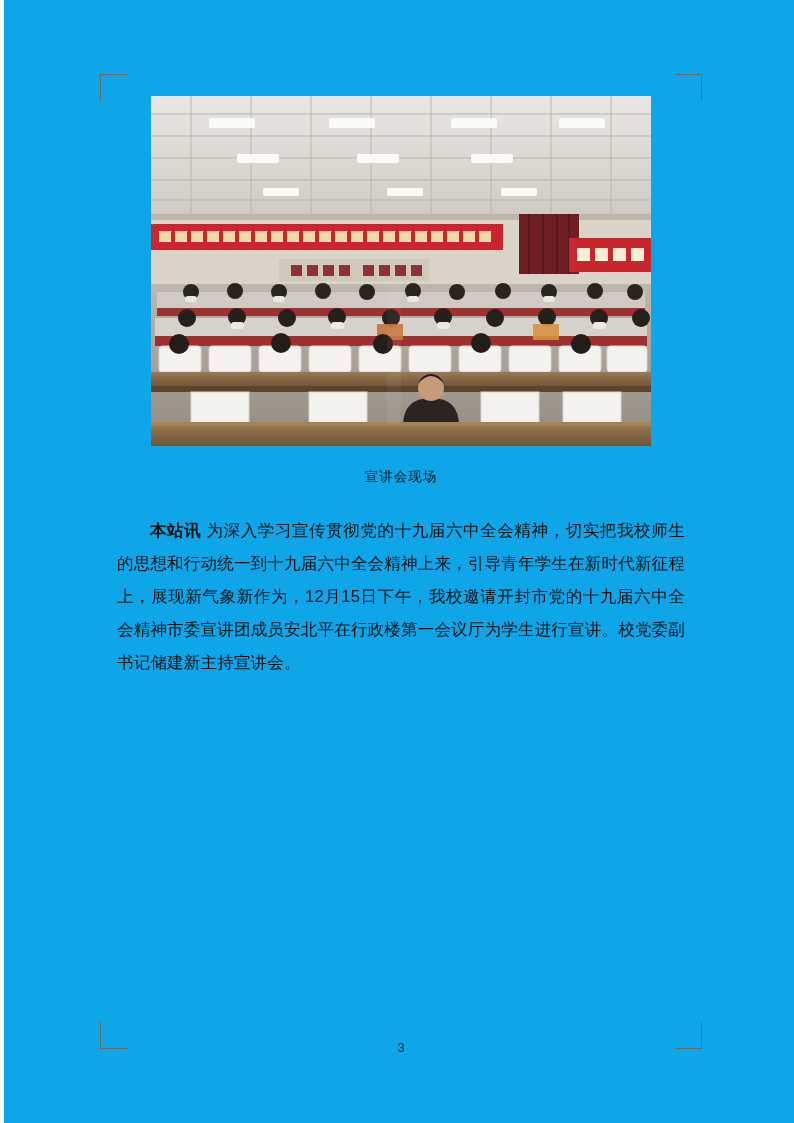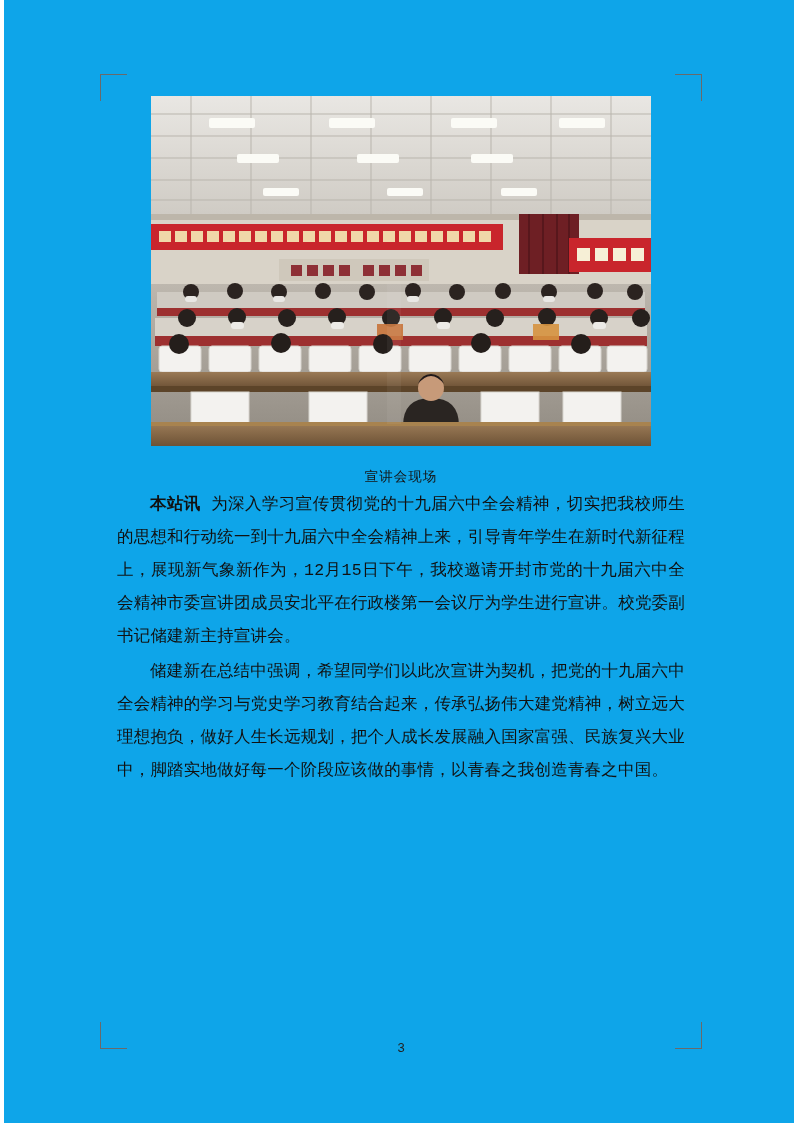--- a/index.html
+++ b/index.html
@@ -65,21 +65,21 @@
     text-align: center;
     font-size: 13.5px;
     line-height: 1.6;
     margin-top: 20px;
     letter-spacing: 1px;
     color: #141414;
   }
 
   
   .article {
-    font-family: Liberation Mono, monospace;
+    margin-top: 26px;
   }
   .para {
     font-size: 16.5px;
     line-height: 2.0;
     text-align: justify;
     text-justify: inter-ideograph;
     text-indent: 2em;
     margin: 0 0 2px 0;
     color: #111111;
     letter-spacing: 0.2px;
@@ -290,20 +290,19 @@
           <rect x="0" y="326" width="500" height="4" fill="#a8834f"></rect>
 
           <rect x="236" y="188" width="14" height="140" fill="#ffffff" opacity="0.05"></rect>
         </svg>
       </div>
       <figcaption class="figcaption">宣讲会现场</figcaption>
     </figure>
 
     <div class="article">
       <p class="para"><span class="lead-label">本站讯</span><span> 为深入学习宣传贯彻党的十九届六中全会精神，切实把我校师生的思想和行动统一到十九届六中全会精神上来，引导青年学生在新时代新征程上，展现新气象新作为，12月15日下午，我校邀请开封市党的十九届六中全会精神市委宣讲团成员安北平在行政楼第一会议厅为学生进行宣讲。校党委副书记储建新主持宣讲会。</span></p>
-      <p class="para">储建新在总结中强调，希望同学们以此次宣讲为契机，把党的十九届六中全会精神的学习与党史学习教育结合起来，传承弘扬伟大建党精神，树立远大理想抱负，做好人生长远规划，把个人成长发展融入国家富强、民族复兴大业中，脚踏实地做好每一个阶段应该做的事情，以青春之我创造青春之中国。</p>
     </div>
 
   </div>
 
   <div class="page-number">3</div>
 
 </div>
 
 </body></html>

